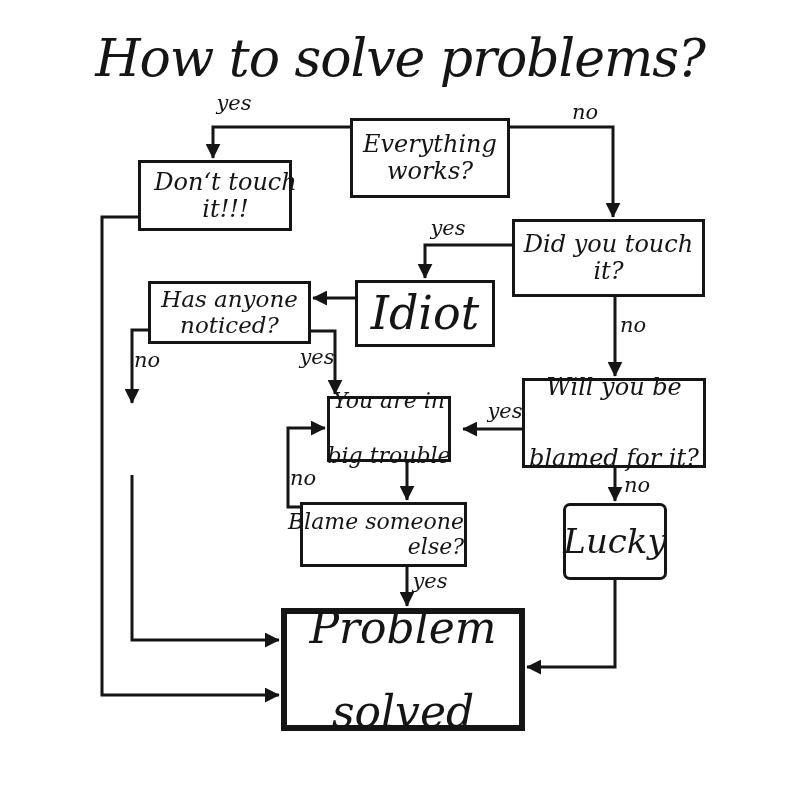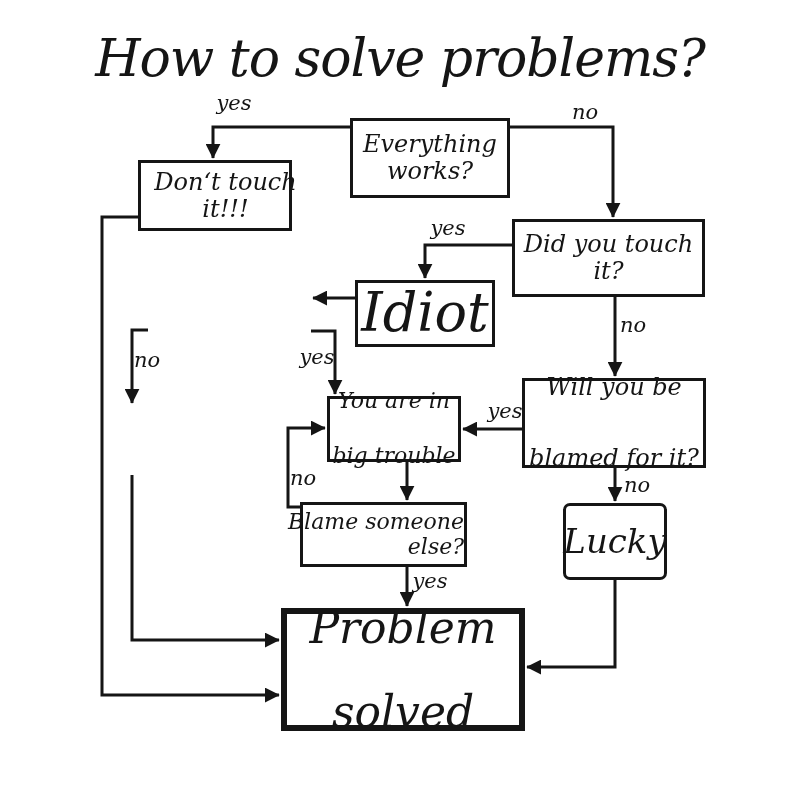--- a/index.html
+++ b/index.html
@@ -19,21 +19,21 @@
     position:absolute; box-sizing:border-box; border:3px solid var(--ink);
     background:var(--paper); display:flex; flex-direction:column;
     align-items:center; justify-content:center; text-align:center; line-height:1.12;
   }
   .node span { display:block; white-space:nowrap; }
   .edge-label {
     position:absolute; transform:translate(-50%,-50%);
     font-size:21px; line-height:1; white-space:nowrap;
   }
   .fs24 { font-size:24px; } .fs23 { font-size:23px; } .fs22 { font-size:22px; }
-  .node-idiot   { font-size:54px;align-items:center; }
+  .node-idiot   { font-size:46px;align-items:center; }
   .node-lucky   { font-size:34px; }
   .node-problem { font-size:44px; border-width:6px; line-height:1.08; }
 </style>
 </head>
 <body>
 
 <div class="canvas">
 
   <div class="title">How to solve problems?</div>
 
@@ -72,23 +72,27 @@
 
   <div class="node fs24" style="left:512px; top:219px; width:193px; height:78px;">
     <span>Did you touch</span>
     <span>it?</span>
   </div>
 
   <div class="node node-idiot" style="left:355px; top:280px; width:140px; height:67px;">
     <span>Idiot</span>
   </div>
 
+  <div class="node fs23" style="left:148px; top:281px; width:163px; height:63px;">
+    <span>Has anyone</span>
+    <span>noticed?</span>
+  </div>
 
 
-  <div class="node fs22" style="left:327px; top:396px; width:134px; height:66px;gap:30px;">
+  <div class="node fs22" style="left:327px; top:396px; width:124px; height:66px;gap:30px;">
     <span>You are in</span>
     <span>big trouble</span>
   </div>
 
   <div class="node fs24" style="left:522px; top:378px; width:184px; height:90px;gap:44px;">
     <span>Will you be</span>
     <span>blamed for it?</span>
   </div>
 
   <div class="node fs22" style="left:300px; top:502px; width:167px; height:65px;align-items:flex-end;">

